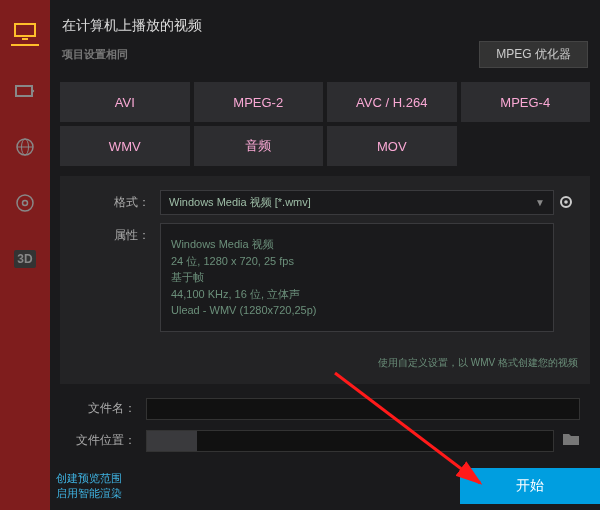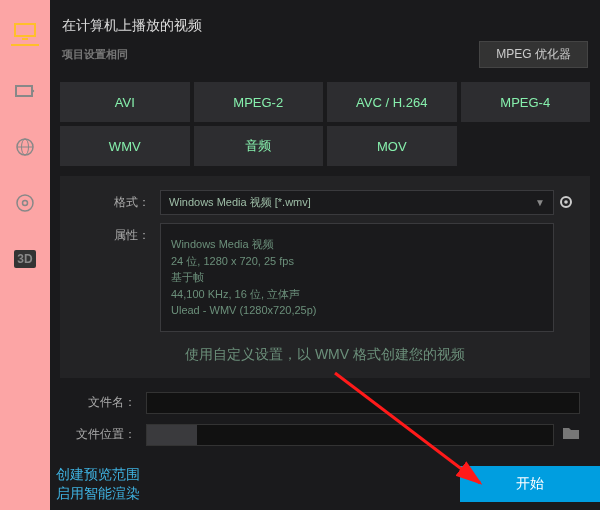--- a/index.html
+++ b/index.html
@@ -8,21 +8,21 @@
     background: #1a1a1c;
     font-family: "Microsoft YaHei", Arial, sans-serif;
     font-size: 12px;
     color: #ccc;
     overflow: hidden;
     position: relative;
   }
   .sidebar {
     position: absolute; left: 0; top: 0;
     width: 50px; height: 100%;
-    background: #fca5a5;
+    background: #7f1d1d;
     display: flex; flex-direction: column;
     align-items: center;
     padding-top: 24px;
     gap: 34px;
   }
   .sidebar .sb-item {
     width: 28px; height: 22px;
     display: flex; align-items: center; justify-content: center;
     cursor: pointer;
     color: #888;
@@ -49,21 +49,21 @@
   .tabs {
     display: grid;
     grid-template-columns: repeat(4, 1fr);
     grid-template-rows: 40px 40px;
     gap: 4px;
     padding: 0 10px;
   }
   .tab {
     background: #2d2d30;
     display: flex; align-items: center; justify-content: center;
-    color: #86efac; font-size: 13px;
+    color: #f9a8d4; font-size: 13px;
     cursor: pointer;
     position: relative;
   }
   .tab.custom {
     background: #009ee0;
     color: #fff;
   }
   .tab.custom::before, .tab.custom::after {
     content: "";
     position: absolute; top: 0; bottom: 0; width: 6px;
@@ -97,36 +97,36 @@
   }
   .select span:first-child { flex:1; color:#9fbfa8; }
   .select .arrow { color:#888; font-size:10px; }
   .gear { width:24px; text-align:center; color:#ccc; cursor:pointer; padding-top:4px; font-size:15px;}
   .attr-box {
     background:#1a1a1c; border:1px solid #3a3a3d;
     padding:12px 10px; min-height:100px;
     color:#6b8f7a; font-size:11px; line-height:1.5;
     white-space: pre-line;
   }
-  .hint { text-align:center; color:#6b8f7a; font-size:14px; margin-top:14px;}
+  .hint { text-align:right; color:#6b8f7a; font-size:10px; margin-top:24px;}
   .file-section { padding: 4px 20px 6px 20px; }
   .file-row { display:flex; align-items:center; margin-bottom:10px; }
   .file-row .file-label { width:76px; text-align:right; color:#aaa; padding-right:10px; font-size:12px; }
   .file-row .file-input {
     flex:1; height:22px; background:#111; border:1px solid #333;
   }
   .file-row .file-input.loc { display:flex; }
   .file-row .file-input.loc .blur { width:50px; background:#3a3a3d; }
   .folder-btn { margin-left:8px; color:#888; cursor:pointer; font-size:14px;}
   .footer {
     position:absolute; left:50px; right:0; bottom:0;
     display:flex; align-items:center; justify-content:space-between;
     padding: 6px 0 6px 6px;
   }
-  .footer-left { color:#3fb2e0; font-size:14px; line-height:1.4; }
+  .footer-left { color:#3fb2e0; font-size:11px; line-height:1.4; }
   .start-btn {
     background:#009ee0; color:#fff;
     width:140px; height:36px;
     display:flex; align-items:center; justify-content:center;
     font-size:14px; cursor:pointer;
     margin-right: 0;
   }
   .arrow-annot {
     position:absolute; pointer-events:none;
     left: 330px; top: 368px;

